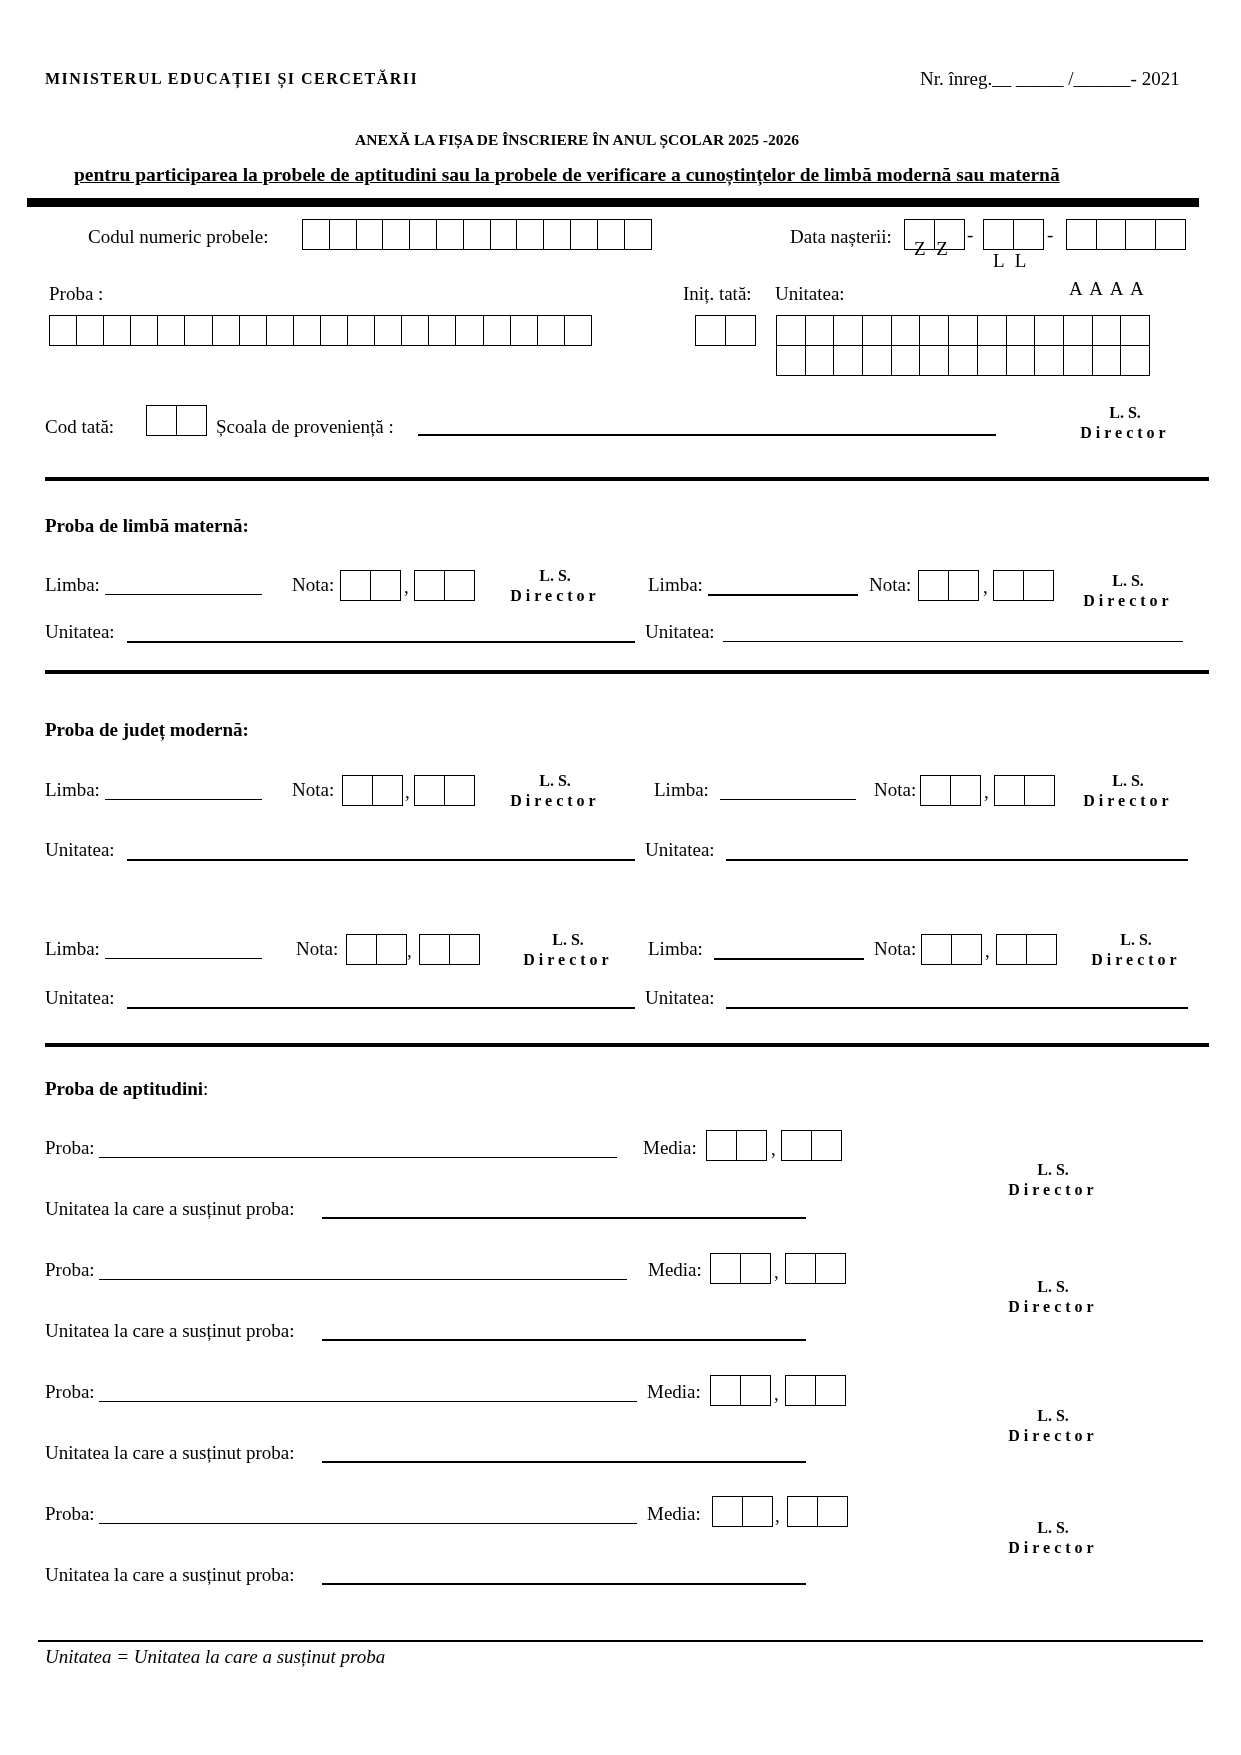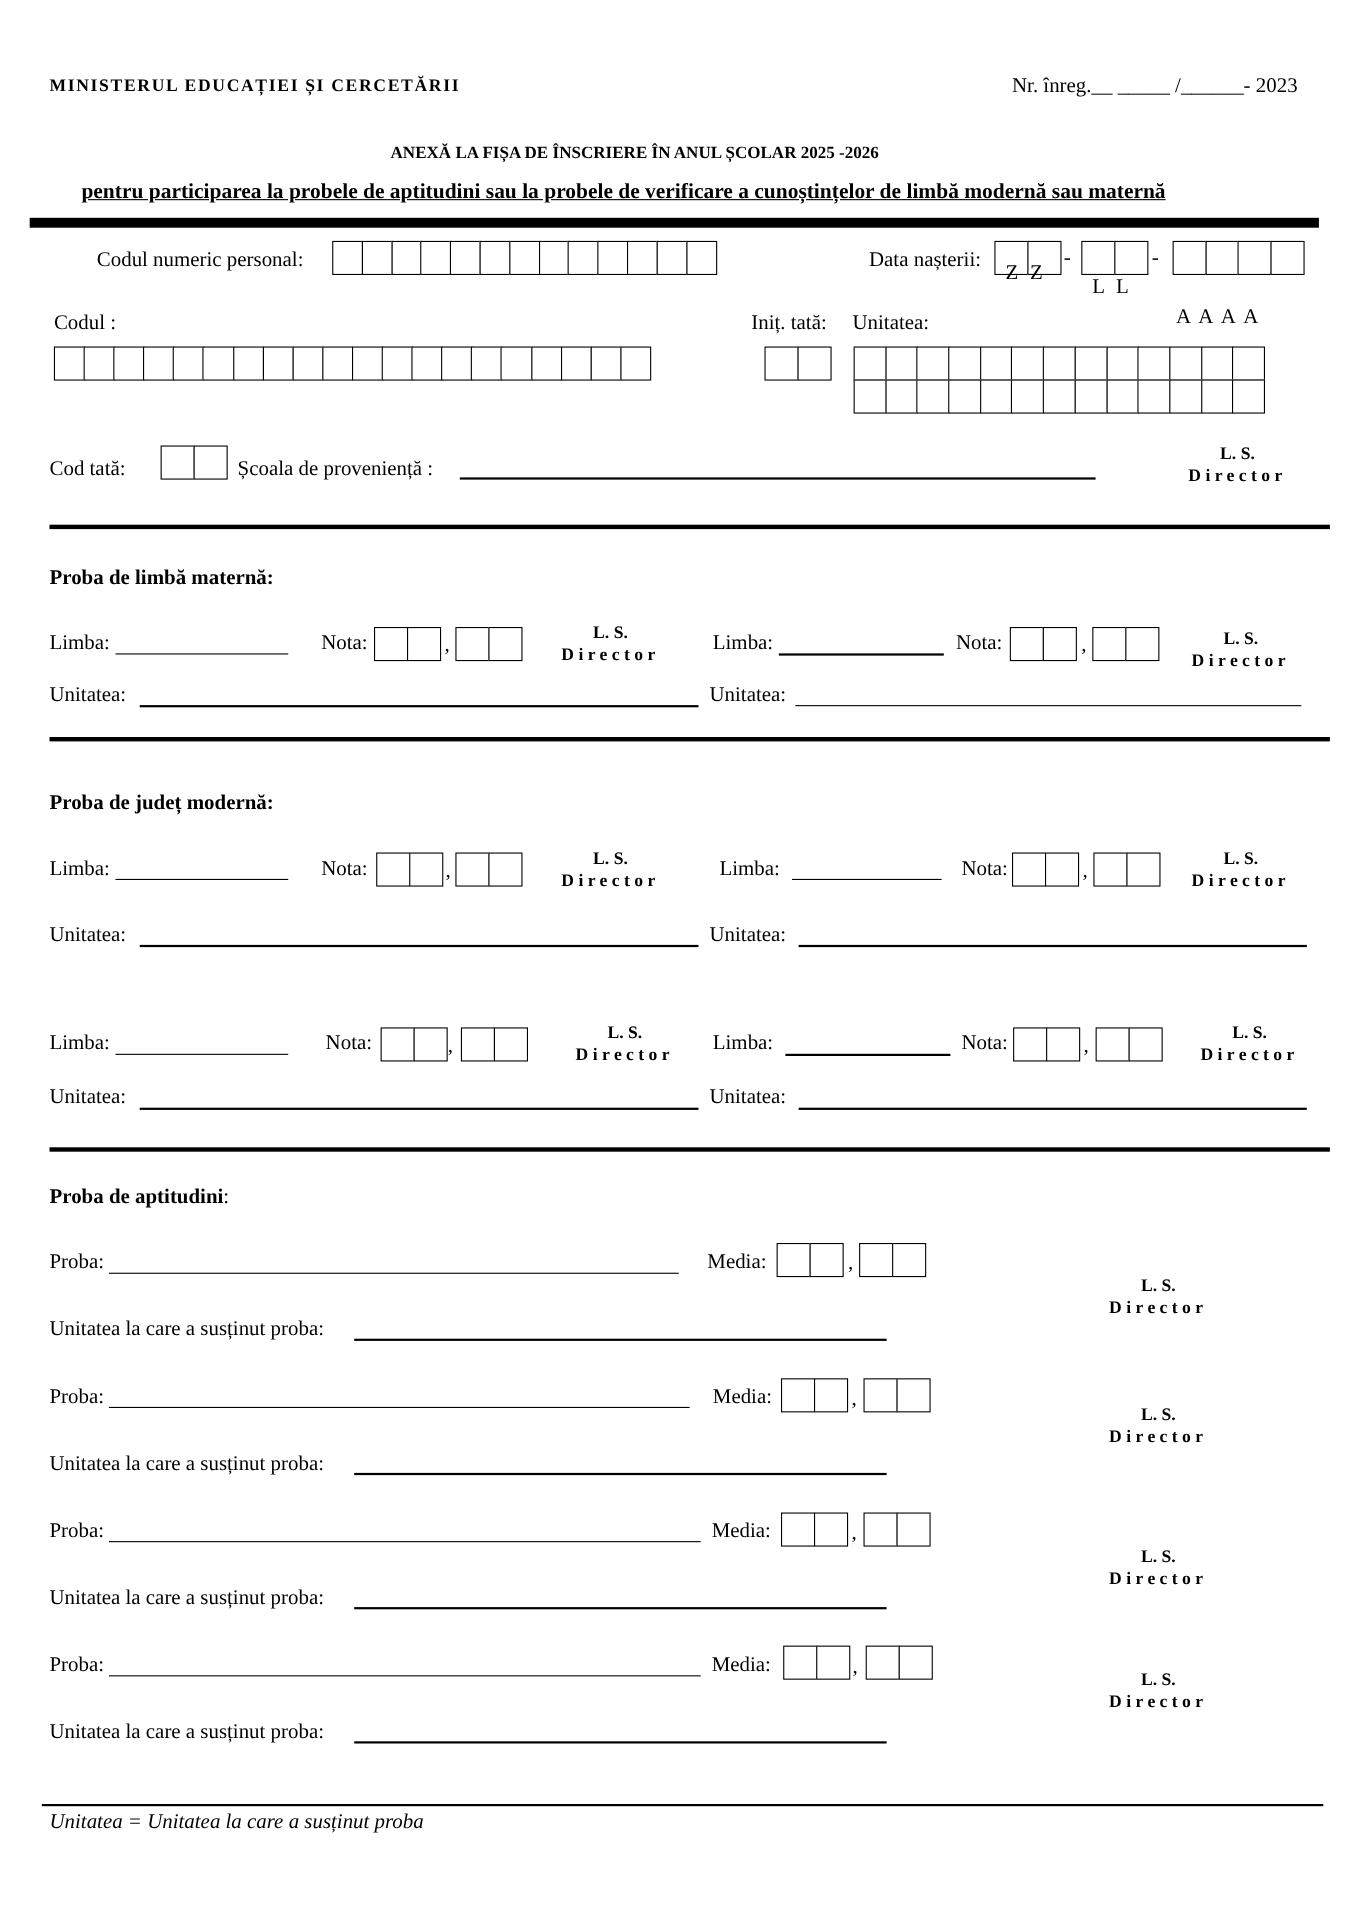--- a/index.html
+++ b/index.html
@@ -19,26 +19,26 @@
   .boxes .b:first-child { margin-left: 0; }
   .ls { position: absolute; text-align: center; font-weight: bold; font-size: 16px; line-height: 20px; }
   .ls .dir { letter-spacing: 4px; }
   .fmt { font-size: 19px; letter-spacing: 0; }
   .footnote { font-style: italic; font-size: 19px; }
 </style>
 </head>
 <body>
 
 <div class="abs ministry" style="left:45px; top:70px;">MINISTERUL EDUCAȚIEI ȘI CERCETĂRII</div>
-<div class="abs" style="left:920px; top:68px;">Nr. înreg.__ _____  /______- 2023</div>
+<div class="abs" style="left:920px; top:68px;">Nr. înreg.__ _____  /______- 2021</div>
 <div class="abs annex" style="left:355px; top:131px;">ANEXĂ LA FIȘA DE ÎNSCRIERE ÎN ANUL ȘCOLAR  2025 -2026</div>
 <div class="abs subtitle" style="left:74px; top:164px;text-decoration:underline;">pentru participarea la probele de aptitudini sau la probele de verificare a cunoștințelor de limbă modernă sau maternă</div>
 <div class="hr-thick" style="left:27px; top:198px; width:1172px; height:9px;"></div>
 
-<div class="abs" style="left:88px; top:226px;">Codul numeric personal:</div>
+<div class="abs" style="left:88px; top:226px;">Codul numeric probele:</div>
 <div class="boxes" style="left:302px; top:219px;" id="cnp-boxes">
     <div class="b" style="width: 28.3px; height: 31px;"></div>
     <div class="b" style="width: 28.3px; height: 31px;"></div>
     <div class="b" style="width: 28.3px; height: 31px;"></div>
     <div class="b" style="width: 28.3px; height: 31px;"></div>
     <div class="b" style="width: 28.3px; height: 31px;"></div>
     <div class="b" style="width: 28.3px; height: 31px;"></div>
     <div class="b" style="width: 28.3px; height: 31px;"></div>
     <div class="b" style="width: 28.3px; height: 31px;"></div>
     <div class="b" style="width: 28.3px; height: 31px;"></div>
@@ -62,21 +62,21 @@
 <div class="boxes" style="left:1066px; top:219px;">
   <div class="b" style="width:31px;height:31px;"></div>
   <div class="b" style="width:31px;height:31px;"></div>
   <div class="b" style="width:31px;height:31px;"></div>
   <div class="b" style="width:31px;height:31px;"></div>
 </div>
 <div class="abs fmt" style="left:914px; top:238px; word-spacing:6px;">Z  Z</div>
 <div class="abs fmt" style="left:993px; top:250px; word-spacing:6px;">L   L</div>
 <div class="abs fmt" style="left:1069px; top:250px; word-spacing:4px;margin-top:28px;">A  A  A  A</div>
 
-<div class="abs" style="left:49px; top:283px;">Codul :</div>
+<div class="abs" style="left:49px; top:283px;">Proba :</div>
 <div class="boxes" style="left:49px; top:315px;" id="name-boxes">
     <div class="b" style="width: 28.6px; height: 31px;"></div>
     <div class="b" style="width: 28.6px; height: 31px;"></div>
     <div class="b" style="width: 28.6px; height: 31px;"></div>
     <div class="b" style="width: 28.6px; height: 31px;"></div>
     <div class="b" style="width: 28.6px; height: 31px;"></div>
     <div class="b" style="width: 28.6px; height: 31px;"></div>
     <div class="b" style="width: 28.6px; height: 31px;"></div>
     <div class="b" style="width: 28.6px; height: 31px;"></div>
     <div class="b" style="width: 28.6px; height: 31px;"></div>

